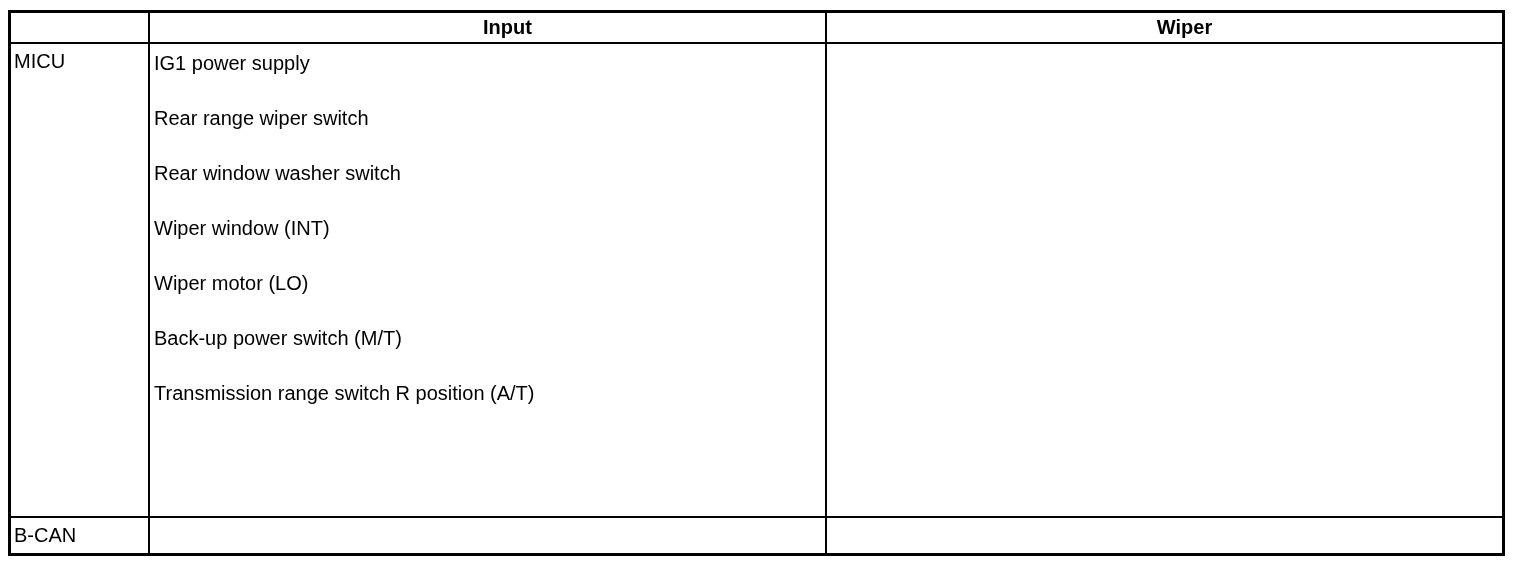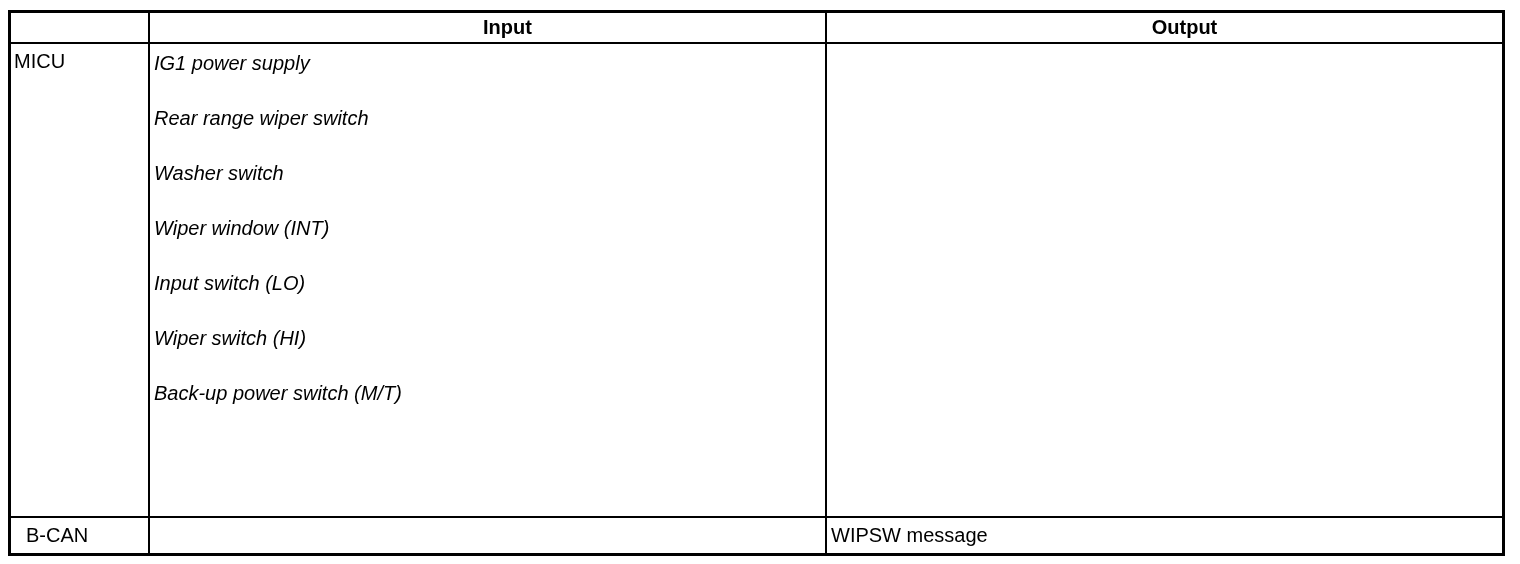--- a/index.html
+++ b/index.html
@@ -40,54 +40,52 @@
     font-weight: bold;
     display: flex;
     align-items: center;
     justify-content: center;
   }
   .label-cell {
     padding: 6px 16px 0 3px;
   }
   .body-cell {
     padding: 8px 18px 0 4px;
-    font-style: italic;
   }
   .cell-line {
     margin: 0 0 32px 0;
     white-space: nowrap;
   }
   .bottom-row-cell {
     display: flex;
     align-items: center;
-    padding: 0 2px 0 15px;
+    padding: 0 2px 0 3px;
   }
   .bottom-row-cell.out { padding-left: 4px; }
 </style>
 </head>
 <body>
 
 <div class="page">
   <div class="io-table">
 
     <div class="cell header-cell b-right b-bottom"></div>
     <div class="cell header-cell b-right b-bottom">Input</div>
-    <div class="cell header-cell b-bottom">Output</div>
+    <div class="cell header-cell b-bottom">Wiper</div>
 
     <div class="cell label-cell b-right b-bottom">MICU</div>
     <div class="cell body-cell b-right b-bottom">
         <div class="cell-line">IG1 power supply</div>
         <div class="cell-line">Rear range wiper switch</div>
-        <div class="cell-line">Washer switch</div>
+        <div class="cell-line">Rear window washer switch</div>
         <div class="cell-line">Wiper window (INT)</div>
-        <div class="cell-line">Input switch (LO)</div>
-        <div class="cell-line">Wiper switch (HI)</div>
+        <div class="cell-line">Wiper motor (LO)</div>
         <div class="cell-line">Back-up power switch (M/T)</div>
+        <div class="cell-line">Transmission range switch R position (A/T)</div>
       </div>
     <div class="cell body-cell b-bottom">
       </div>
 
     <div class="cell bottom-row-cell b-right">B-CAN</div>
     <div class="cell bottom-row-cell b-right"></div>
-    <div class="cell bottom-row-cell out">WIPSW message</div>
 
   </div>
 </div>
 
 </body></html>

